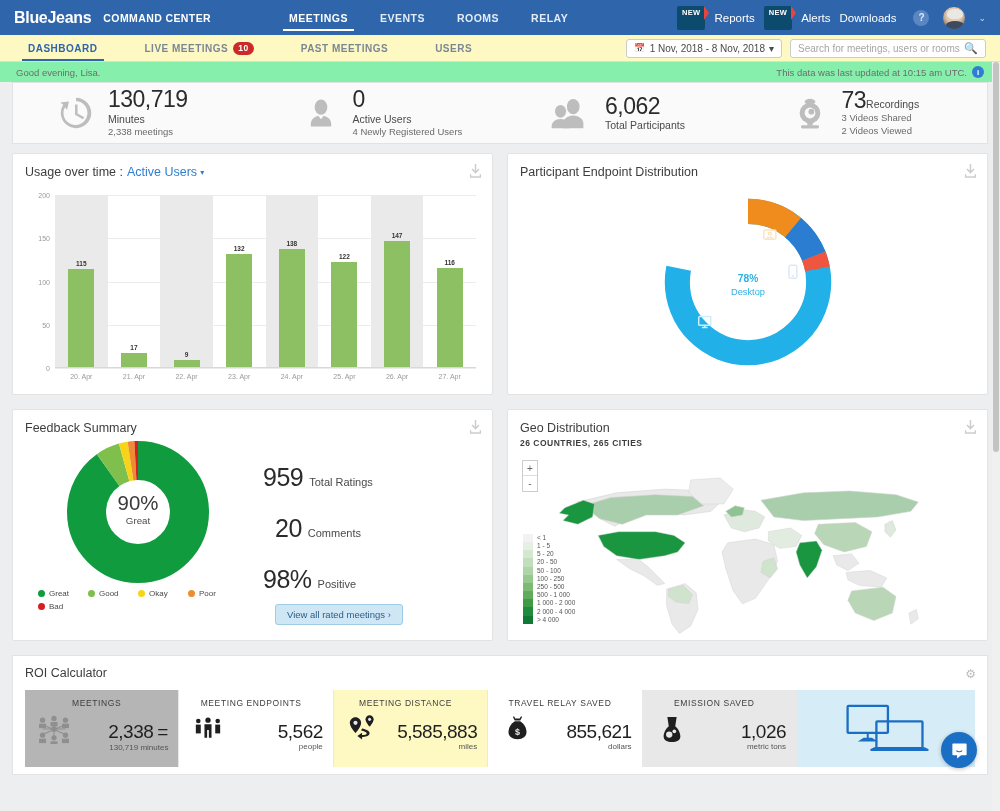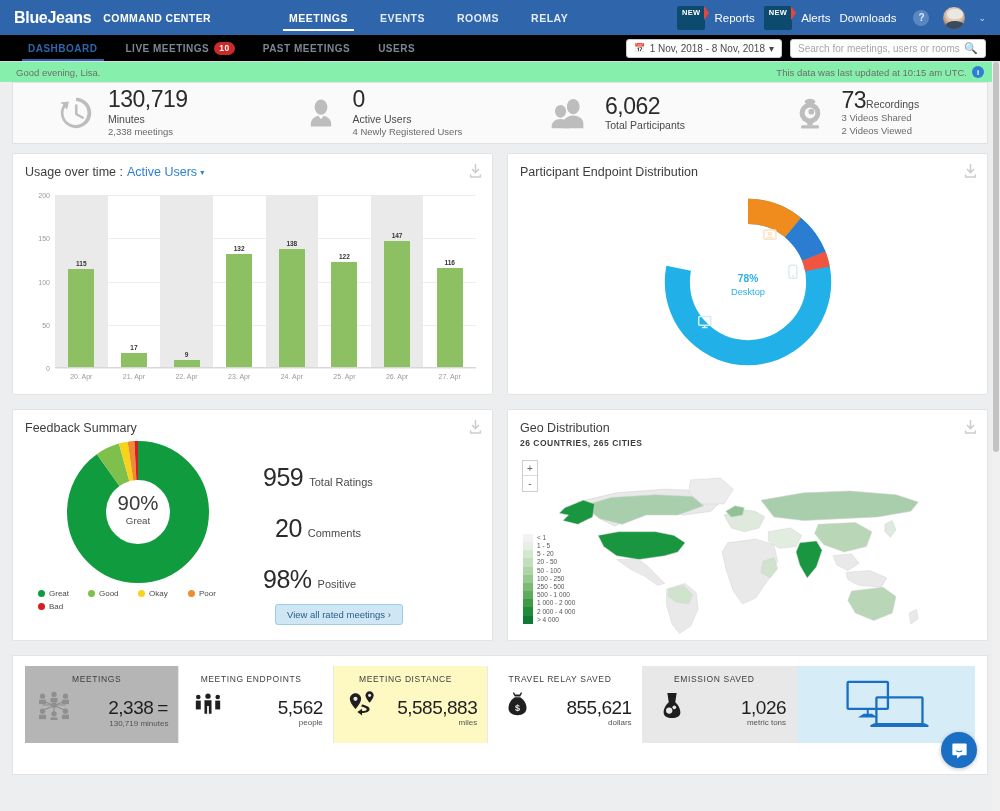--- a/index.html
+++ b/index.html
@@ -56,22 +56,22 @@
     border-radius:50% 50% 40% 40%; background:#e8e8e4;
   }
   .avatar::after {
     content:""; position:absolute; left:3px; bottom:0; width:18px; height:8px;
     border-radius:50% 50% 0 0; background:#3b4a5c;
   }
   .caret-down { color:#cfdcee; font-size:9px; margin-left:3px; cursor:pointer; }
 
   
   .subnav {
-    height:27px; background:#000000; display:flex; 
-    padding:0 14px; border-bottom:1px solid #dcdcdc; position:relative;
+    height:27px; background:#fef9c3; display:flex; 
+    padding:0 14px; border-bottom:1px solid #dcdcdc; position:relative;gap:19px;
   }
   .subnav-item {
     font-size:10px; font-weight:bold; letter-spacing:0.5px; color:#7b8794;
     padding:0 14px; height:100%; display:flex; align-items:center; position:relative; cursor:pointer;
   }
   .subnav-item.active { color:#2e65ab; }
   .subnav-item.active::after {
     content:""; position:absolute; left:8px; right:8px; bottom:0; height:2px; background:#2e65ab;
   }
   .count-badge {
@@ -631,20 +631,21 @@
           <span>1 000 - 2 000</span>
           <span>2 000 - 4 000</span>
           <span>&gt; 4 000</span>
         </div>
       </div>
     </div>
   </div>
 </div>
 
 <div class="roi">
+  <div class="roi-title">ROI Calculator</div>
   <div class="gear-ico">⚙</div>
 
   <div class="roi-row">
 
     <div class="roi-cell g1">
       <div class="roi-head">MEETINGS</div>
       <div class="roi-ico">
         <svg viewBox="0 0 40 34" width="36" height="30" fill="#8f8f8f">
           <circle cx="7" cy="7" r="3"></circle>
             <path d="M3 11h8v5H3z" rx="1"></path>

